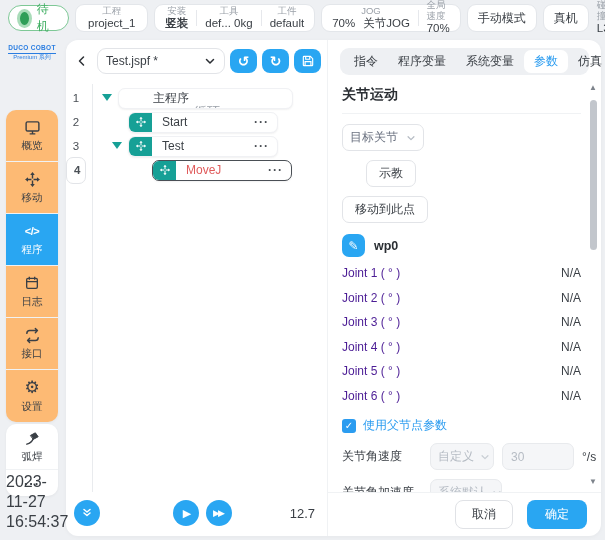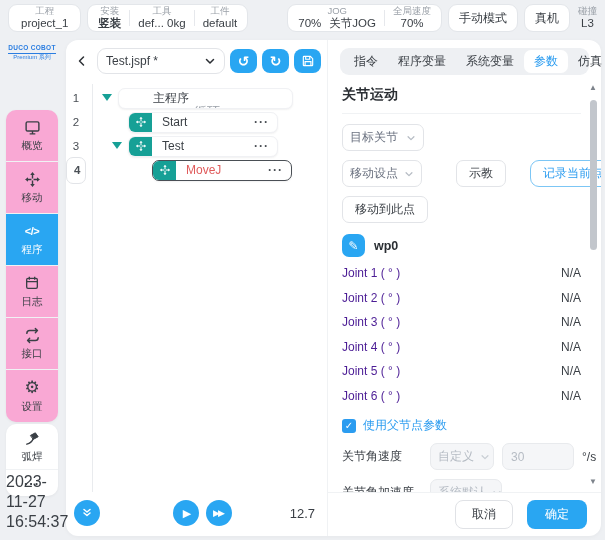--- a/index.html
+++ b/index.html
@@ -27,21 +27,21 @@
   .plain-kv { border:none; background:transparent; padding:0 2px; }
 
   
   .main-row { flex:1; display:flex; min-height:0; }
 
   
   .sidebar { width:64px; flex:0 0 auto; display:flex; flex-direction:column; align-items:center; position:relative; }
   .logo { margin-top:8px; text-align:center; line-height:1.3; }
   .logo .t { font-size:6.5px; font-weight:bold; color:#2a7de1; letter-spacing:.3px; border-bottom:1px solid #2a7de1; padding-bottom:1px; }
   .logo .s { font-size:6px; color:#2a7de1; }
-  .nav { margin-top:48px; width:52px; background:#f9a8d4; border-radius:10px; overflow:hidden; box-shadow:0 1px 3px rgba(0,0,0,.05); }
+  .nav { margin-top:48px; width:52px; background:#fdba74; border-radius:10px; overflow:hidden; box-shadow:0 1px 3px rgba(0,0,0,.05); }
   .nav-item { height:52px; display:flex; flex-direction:column; align-items:center; justify-content:center; gap:3px; border-bottom:1px solid #f0f2f4; color:#3a3f45; cursor:pointer; }
   .nav-item:last-child { border-bottom:none; }
   .nav-item .nicon { height:18px; display:flex; align-items:center; justify-content:center; }
   .nav-item .nlbl { font-size:10.5px; }
   .nav-item.active { background:#29a6f2; color:#fff; }
   .code-glyph { font-size:11px; font-weight:bold; letter-spacing:-.5px; }
   .gear-glyph { font-size:17px; line-height:1; }
   .side-extra { margin-top:auto; margin-bottom:44px; width:52px; background:#fff; border-radius:10px; overflow:hidden; box-shadow:0 1px 3px rgba(0,0,0,.05); }
   .side-extra .nav-item { height:46px; }
   .dots-item { height:26px !important; font-size:13px; font-weight:bold; color:#3a3f45; letter-spacing:1px; flex-direction:row !important; }
@@ -115,20 +115,24 @@
 
   .chev { flex:0 0 auto; }
   svg { display:block; }
 </style>
 </head>
 <body>
 
 <div class="app">
 
   <header class="topbar">
+    <div class="pill status-pill">
+      <span class="status-dot"></span>
+      <span class="lbl">待机</span>
+    </div>
     <div class="pill" style="height:28px;padding:0 4px;">
       <div class="kv">
         <span class="k">工程</span>
         <span class="v">project_1</span>
       </div>
     </div>
     <div class="pill group-pill">
       <div class="kv">
         <span class="k">安装</span>
         <span class="v" style="font-weight:bold;">竖装</span>
@@ -349,28 +353,21 @@
           <div class="prow" style="margin-top:10px;">
             <div class="sel" style="width:82px;">
               <span class="stext">目标关节</span>
               <svg class="chev" width="10" height="10" viewBox="0 0 24 24" fill="none" stroke="#b6bcc4" stroke-width="3" stroke-linecap="round" stroke-linejoin="round">
                   <polyline points="5 9 12 16 19 9"></polyline>
                 </svg>
             </div>
           </div>
 
           <div class="prow">
-            <div class="sel" style="width:82px;">
-              <span class="stext">移动设点</span>
-              <svg class="chev" width="10" height="10" viewBox="0 0 24 24" fill="none" stroke="#b6bcc4" stroke-width="3" stroke-linecap="round" stroke-linejoin="round">
-                  <polyline points="5 9 12 16 19 9"></polyline>
-                </svg>
-            </div>
             <div class="btn" style="margin-left:24px;">示教</div>
-            <div class="btn blue-outline" style="margin-left:14px;">记录当前点</div>
           </div>
 
           <div class="prow">
             <div class="btn">移动到此点</div>
           </div>
 
           <div class="wp-row">
             <div class="edit-btn">
               <span>✎</span>
             </div>

